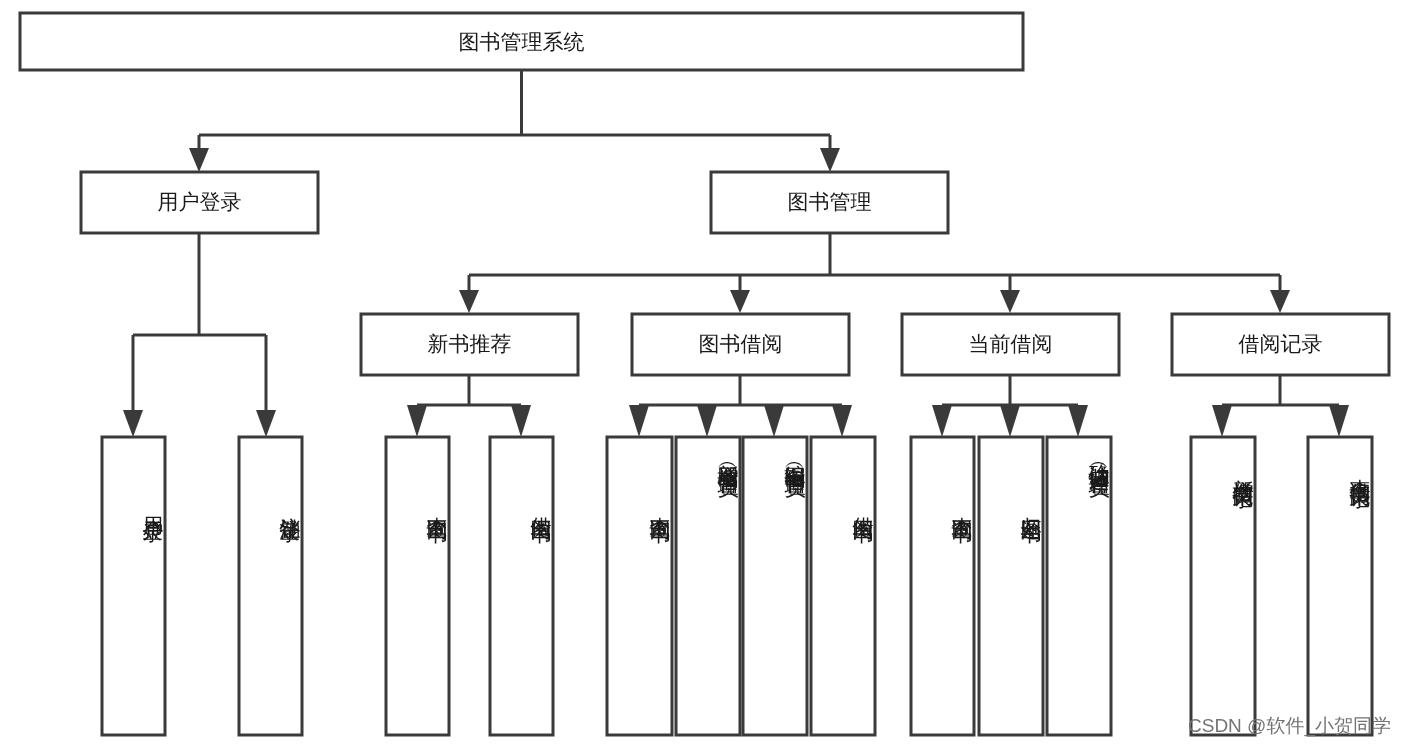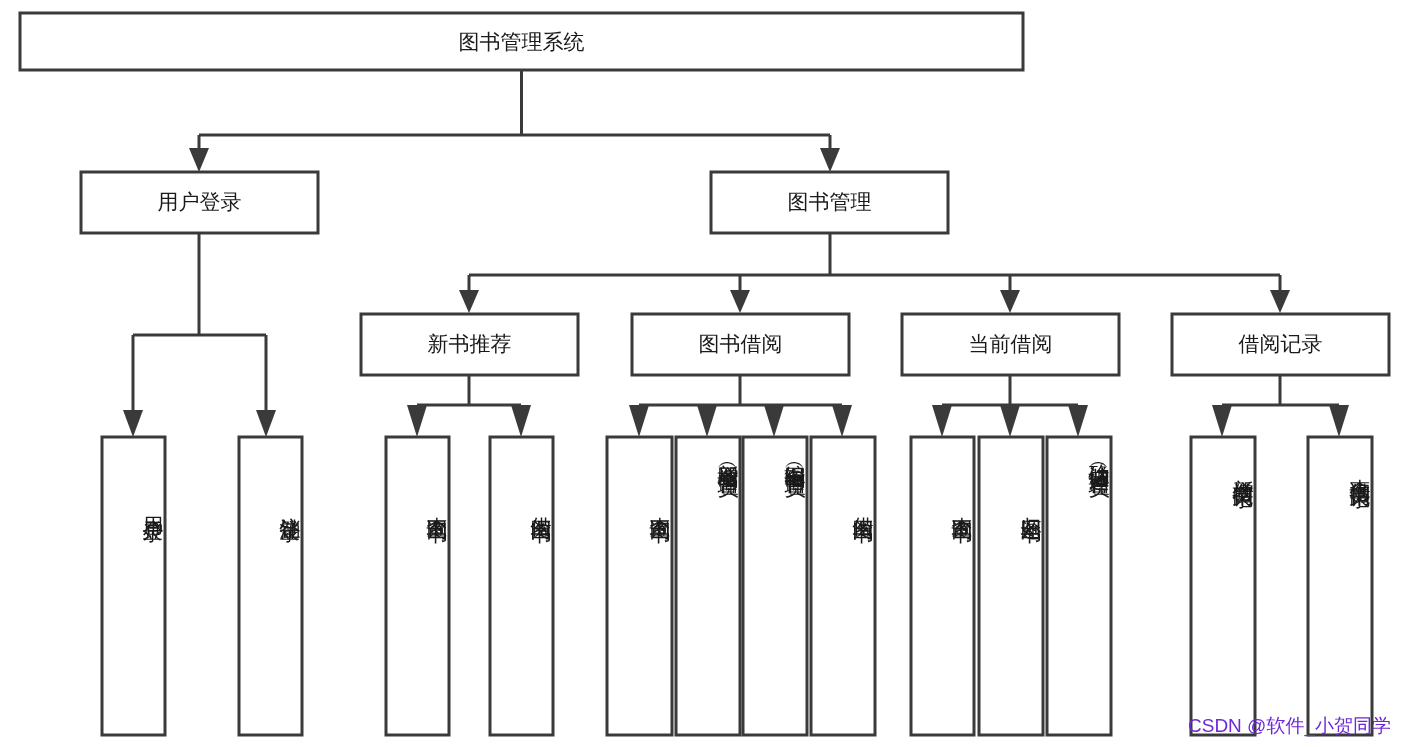--- a/index.html
+++ b/index.html
@@ -58,21 +58,21 @@
     color: #1a1a1a;
     letter-spacing: 2px;
     white-space: nowrap;
     text-align: start;
     pointer-events: none;
   }
   .watermark {
     position: absolute;
     font-family: "Liberation Sans", "DejaVu Sans", sans-serif;
     font-size: 19px;
-    color: #6d28d9;
+    color: #737373;
     white-space: nowrap;
     left: 1188px;
     top: 713px;
   }
 </style>
 </head>
 <body>
 
 <div id="diagram-root">
 

